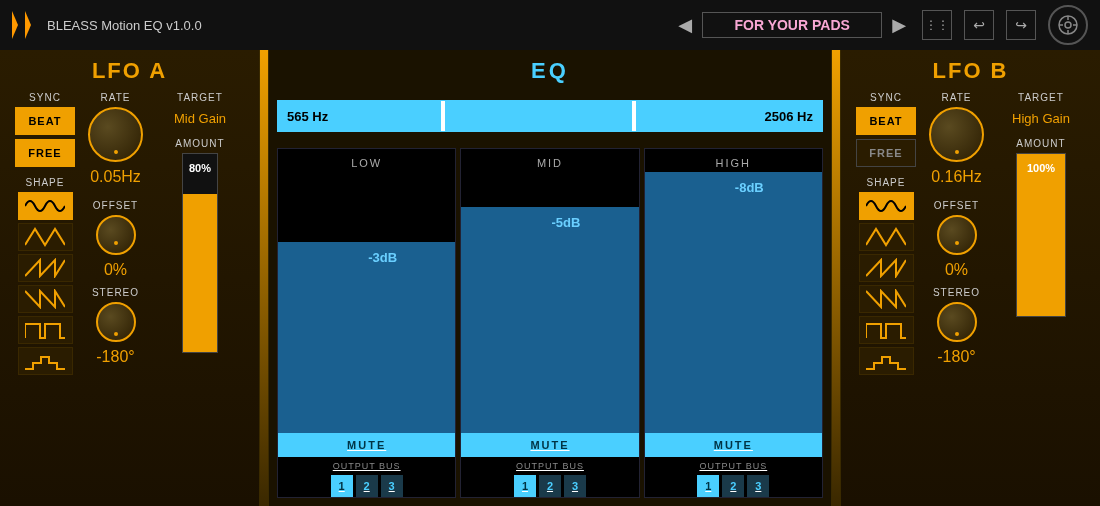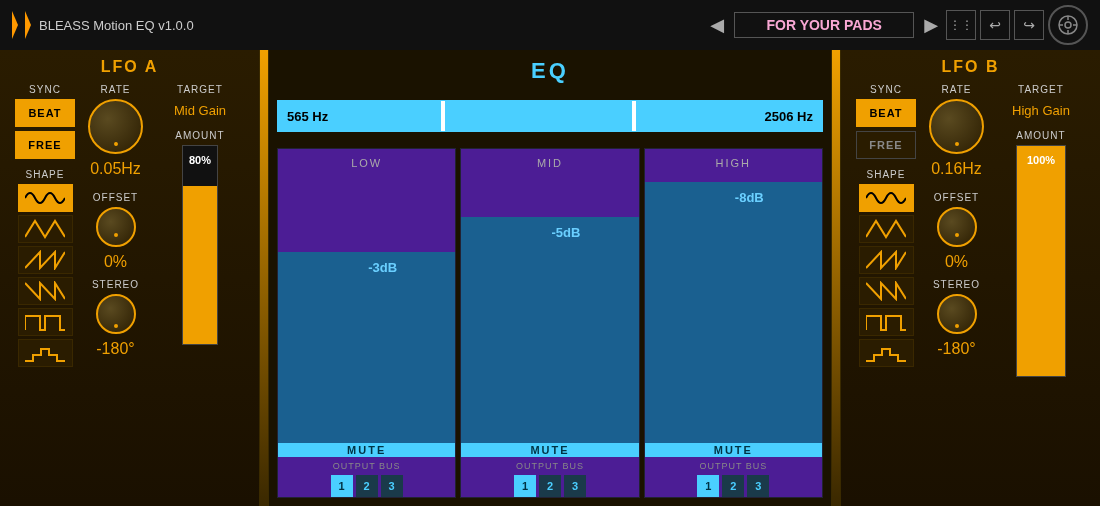--- a/index.html
+++ b/index.html
@@ -17,21 +17,21 @@
       display: flex;
       flex-direction: column;
     }
     
     .header {
       height: 50px;
       background: #111;
       display: flex;
       align-items: center;
       padding: 0 12px;
-      gap: 4px;
+      gap: 12px;
       flex-shrink: 0;
     }
     .logo-icon {
       display: flex;
       gap: 3px;
     }
     .logo-chevron {
       width: 10px;
       height: 28px;
       clip-path: polygon(0 0, 60% 50%, 0 100%);
@@ -100,21 +100,21 @@
       width: 250px;
       background: linear-gradient(180deg, #2a1c00 0%, #1a1000 100%);
       padding: 8px 10px;
       display: flex;
       flex-direction: column;
       gap: 4px;
       border-right: 1px solid #3a2a00;
     }
     .lfo-title {
       color: #f0a000;
-      font-size: 16px;
+      font-size: 22px;
       font-weight: bold;
       text-align: center;
       letter-spacing: 2px;
       margin-bottom: 4px;
     }
     .col-label {
       color: #ccc;
       font-size: 10px;
       letter-spacing: 1px;
       text-transform: uppercase;
@@ -273,28 +273,29 @@
       background: #fff;
       cursor: pointer;
     }
     .eq-bands {
       display: flex;
       gap: 4px;
       flex: 1;
     }
     .eq-band {
       flex: 1;
-      background: #4c1d95;
+      background: #000000;
       border: 1px solid #223;
       display: flex;
       flex-direction: column;
       align-items: center;
       justify-content: flex-end;
       position: relative;
       overflow: hidden;
+      text-decoration: underline;
     }
     .eq-band-label {
       position: absolute;
       top: 8px;
       color: #aaa;
       font-size: 11px;
       letter-spacing: 2px;
     }
     .eq-band-fill {
       width: 100%;
@@ -314,21 +315,21 @@
     }
     .eq-band-bottom {
       display: flex;
       flex-direction: column;
       align-items: center;
       gap: 4px;
       width: 100%;
     }
     .eq-mute-btn {
       width: 100%;
-      height: 14px;
+      height: 24px;
       background: #4acfff;
       color: #003344;
       border: none;
       font-size: 11px;
       font-weight: bold;
       letter-spacing: 2px;
       cursor: pointer;
     }
     .eq-output-label {
       color: #888;
@@ -604,21 +605,21 @@
             <div class="knob-dot" style="bottom:4px;"></div>
           </div>
           <span class="knob-label">-180°</span>
         </div>
 
         <div style="display:flex;flex-direction:column;align-items:center;gap:4px;flex:1;">
           <span class="col-label">TARGET</span>
           <span class="target-label">High Gain</span>
 
           <span class="col-label" style="margin-top:8px;">AMOUNT</span>
-          <div class="amount-slider" style="height:232px;padding-left:48px;">
+          <div class="amount-slider" style="height:164px;padding-left:48px;">
             <div class="amount-fill" style="height:100%;"></div>
             <span class="amount-text">100%</span>
           </div>
         </div>
       </div>
     </div>
   </div>
 </div>
 
 </body></html>

